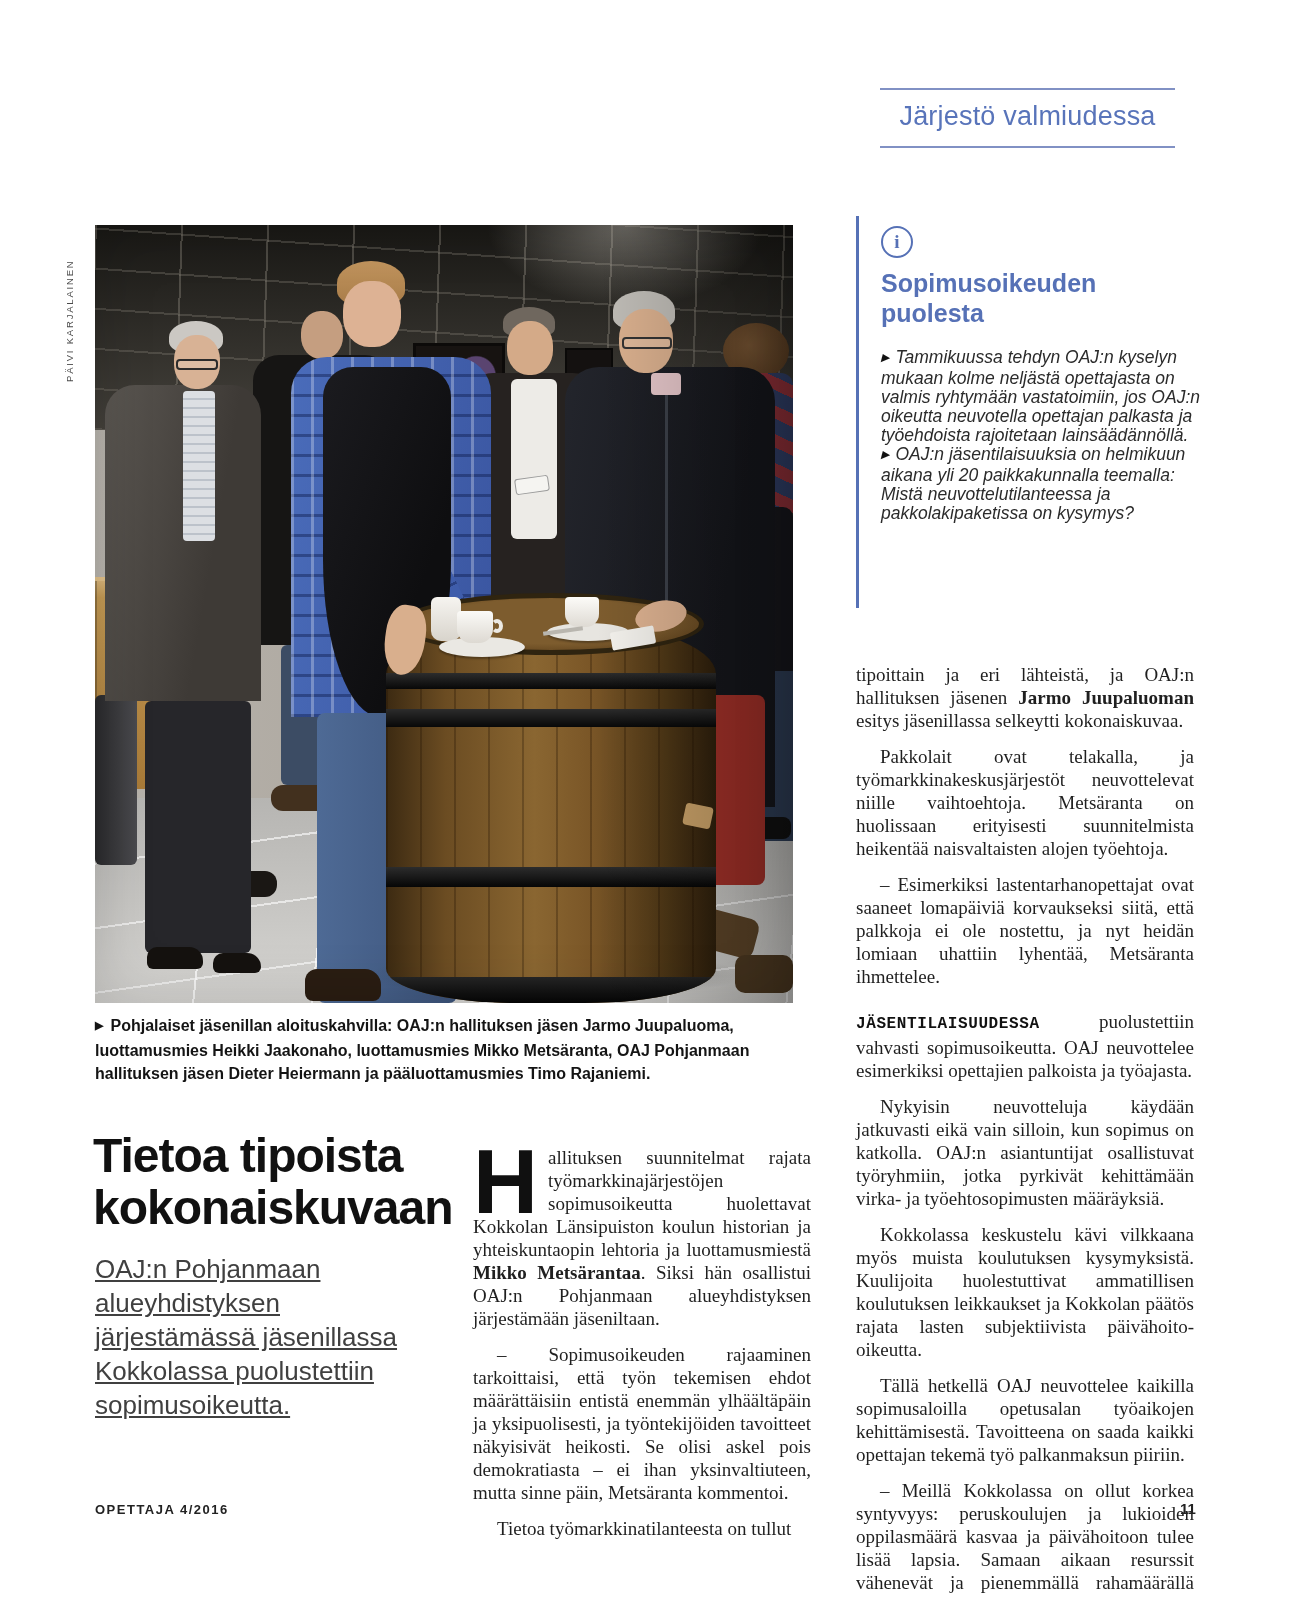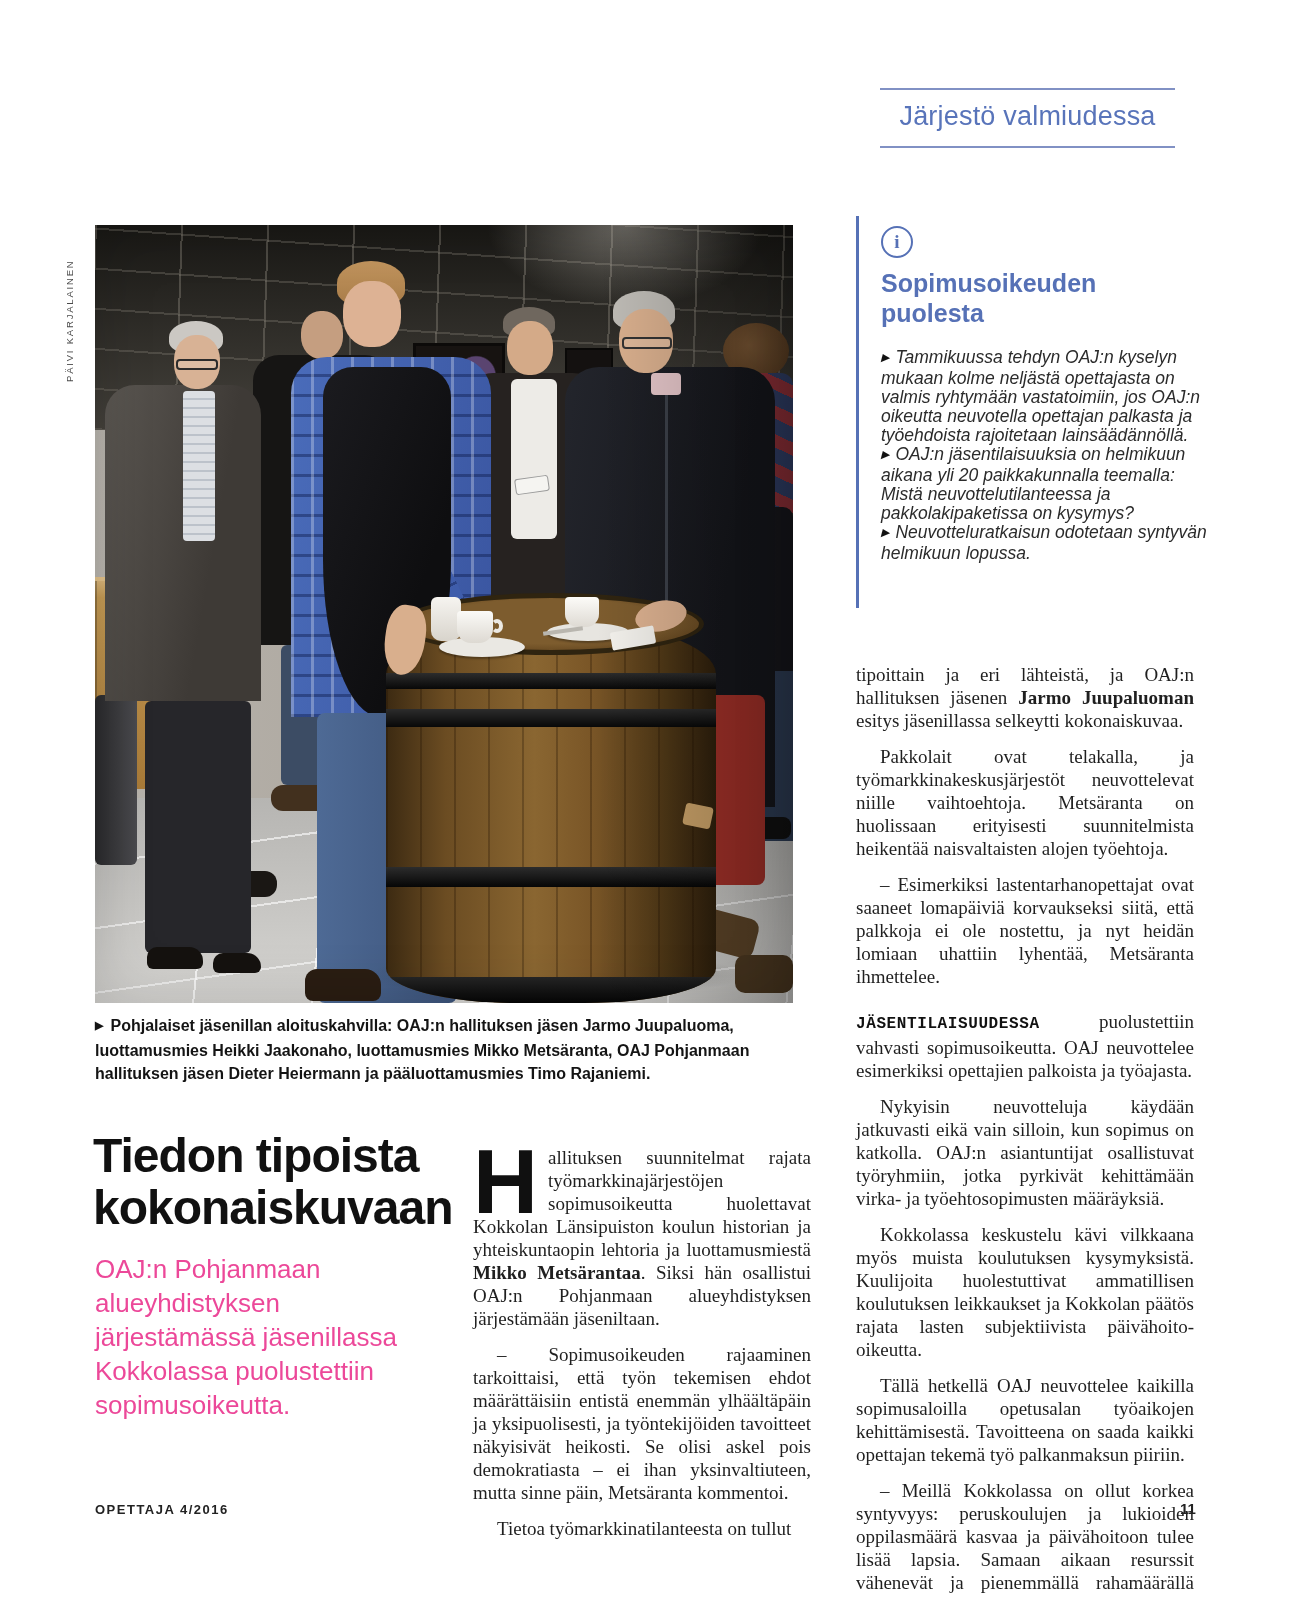--- a/index.html
+++ b/index.html
@@ -46,21 +46,21 @@
   .caption .mark { font-size:11px; position:relative; top:-2px; margin-right:7px; }
 
   
   .headline {
     position:absolute; left:93px; top:1130px; width:420px;
     font-size:48px; line-height:52px; font-weight:800;
     letter-spacing:-1px; color:#111111;
   }
   .lead {
     position:absolute; left:95px; top:1252px; width:352px;
-    font-size:26px; line-height:34px; font-weight:300; color:#ec4899;
+    font-size:26px; line-height:34px; font-weight:300; color:#404040;text-decoration:underline;
   }
 
   
   .bodycol {
     font-family:"Liberation Serif", serif;
     font-size:19px; line-height:23px; color:#1f1f1f;
     text-align:justify;
   }
   .col-mid   { position:absolute; left:460px; top:1133px; width:364px; }
   .col-right { position:absolute; left:843px; top:650px;  width:364px; }
@@ -200,41 +200,40 @@
     <div style="left:470px;top:372px;width:34px;height:30px;border-radius:4px 4px 13px 13px;background:linear-gradient(180deg,#fcfbf8,#dedad3);"></div>
     <div style="left:448px;top:404px;width:40px;height:4px;background:#b9b6af;transform:rotate(-8deg);"></div>
     <div style="left:516px;top:404px;width:44px;height:18px;border-radius:2px;background:#f3f1ec;transform:rotate(-10deg);"></div>
   </div>
 
   <div class="caption">
     <span class="mark">▶</span><span>Pohjalaiset jäsenillan aloituskahvilla: OAJ:n hallituksen jäsen Jarmo Juupaluoma, luottamusmies Heikki Jaakonaho, luottamusmies Mikko Metsäranta, OAJ Pohjanmaan hallituksen jäsen Dieter Heiermann ja pääluottamusmies Timo Rajaniemi.</span>
   </div>
 
   <div class="headline">
-    <div>Tiedon tipoista</div>
+    <div>Tietoa tipoista</div>
     <div>kokonaiskuvaan</div>
   </div>
 
   <div class="lead">OAJ:n Pohjanmaan alueyhdistyksen järjestämässä jäsenillassa Kokkolassa puolustettiin sopimusoikeutta.</div>
 
   <div class="bodycol col-mid">
     <p><span class="dropcap">H</span><span>allituksen suunnitelmat rajata työmarkkinajärjestöjen sopimusoikeutta huolettavat Kokkolan Länsipuiston koulun historian ja yhteiskuntaopin lehtoria ja luottamusmiestä </span><b>Mikko Metsärantaa</b><span>. Siksi hän osallistui OAJ:n Pohjanmaan alueyhdistyksen järjestämään jäseniltaan.</span></p>
     <p class="ind">– Sopimusoikeuden rajaaminen tarkoittaisi, että työn tekemisen ehdot määrättäisiin entistä enemmän ylhäältäpäin ja yksipuolisesti, ja työntekijöiden tavoitteet näkyisivät heikosti. Se olisi askel pois demokratiasta – ei ihan yksinvaltiuteen, mutta sinne päin, Metsäranta kommentoi.</p>
     <p class="ind">Tietoa työmarkkinatilanteesta on tullut</p>
   </div>
 
   <div class="infobox">
     <div class="info-icon">
         <span>i</span>
       </div>
     <div class="ib-title">Sopimusoikeuden puolesta</div>
     <div class="ib-items">
       <p class="ib-item"><span class="mark">▶</span><span>Tammikuussa tehdyn OAJ:n kyselyn mukaan kolme neljästä opettajasta on valmis ryhtymään vastatoimiin, jos OAJ:n oikeutta neuvotella opettajan palkasta ja työehdoista rajoitetaan lainsäädännöllä.</span></p>
       <p class="ib-item"><span class="mark">▶</span><span>OAJ:n jäsentilaisuuksia on helmikuun aikana yli 20 paikkakunnalla teemalla: Mistä neuvottelutilanteessa ja pakkolakipaketissa on kysymys?</span></p>
-      <p class="ib-item"><span class="mark">▶</span><span>Neuvotteluratkaisun odotetaan syntyvän helmikuun lopussa.</span></p>
     </div>
   </div>
 
   <div class="bodycol col-right">
     <p><span>tipoittain ja eri lähteistä, ja OAJ:n hallituksen jäsenen </span><b>Jarmo Juupaluoman</b><span> esitys jäsenillassa selkeytti kokonaiskuvaa.</span></p>
     <p class="ind">Pakkolait ovat telakalla, ja työmarkkinakeskusjärjestöt neuvottelevat niille vaihtoehtoja. Metsäranta on huolissaan erityisesti suunnitelmista heikentää naisvaltaisten alojen työehtoja.</p>
     <p class="ind">– Esimerkiksi lastentarhanopettajat ovat saaneet lomapäiviä korvaukseksi siitä, että palkkoja ei ole nostettu, ja nyt heidän lomiaan uhattiin lyhentää, Metsäranta ihmettelee.</p>
     <p class="sec-lead"><b class="caps-lead">JÄSENTILAISUUDESSA</b><span> puolustettiin vahvasti sopimusoikeutta. OAJ neuvottelee esimerkiksi opettajien palkoista ja työajasta.</span></p>
     <p class="ind">Nykyisin neuvotteluja käydään jatkuvasti eikä vain silloin, kun sopimus on katkolla. OAJ:n asiantuntijat osallistuvat työryhmiin, jotka pyrkivät kehittämään virka- ja työehtosopimusten määräyksiä.</p>
     <p class="ind">Kokkolassa keskustelu kävi vilkkaana myös muista koulutuksen kysymyksistä. Kuulijoita huolestuttivat ammatillisen koulutuksen leikkaukset ja Kokkolan päätös rajata lasten subjektiivista päivähoito-oikeutta.</p>

